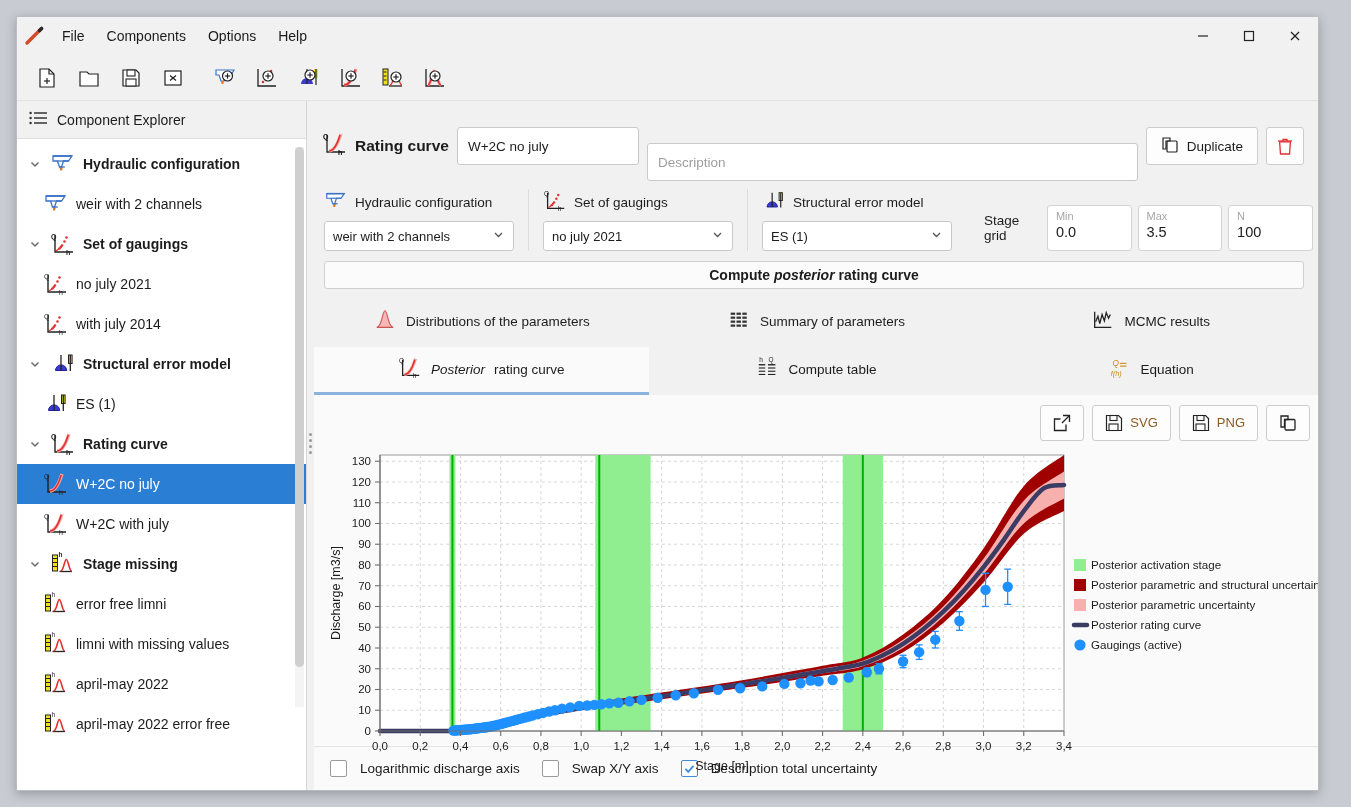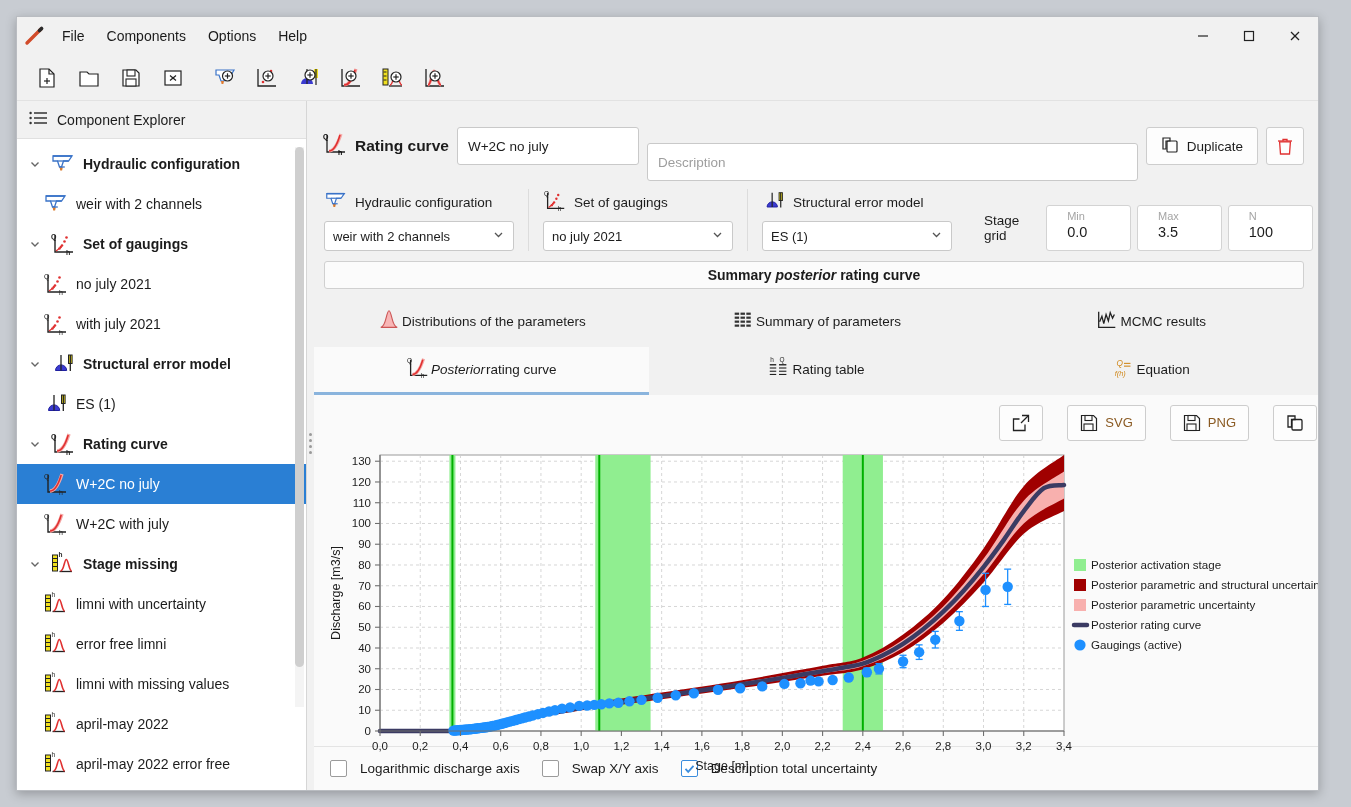--- a/index.html
+++ b/index.html
@@ -145,53 +145,53 @@
     display:flex; align-items:center; padding:0 8px;
     font-size:13px; position:relative;
   }
   .select .cv { flex:1 1 auto; }
 
   #stage-grid { display:flex; align-items:center; gap:6px; margin-left:18px; }
   #stage-grid .sg-label { font-size:13.5px; }
   .numfield {
     width:90px; height:46px; background:#fff;
     border:1px solid #d3d3d3; border-radius:3px;
-    padding:4px 8px 0 20px; display:flex; flex-direction:column;
+    padding:4px 8px 0 8px; display:flex; flex-direction:column;
   }
   .numfield .nf-lab { font-size:11px; color:#a5a5a5; line-height:13px; }
   .numfield .nf-val { font-size:14.5px; color:#1c1c1c; line-height:19px; }
 
   #compute-btn {
     margin:2px 14px 0 10px; height:30px;
     background:#fbfbfb; border:1px solid #d0d0d0; border-radius:3px;
     display:flex; align-items:center; justify-content:center;
     font-size:14px; font-weight:bold;
   }
   #compute-btn em { font-style:italic; margin:0 4px 0 4px; }
 
   
   #tabs { margin-top:10px; display:flex; flex-direction:column; }
   .tabrow { display:flex; }
   .tab {
     flex:1 1 0; height:48px;
-    display:flex; align-items:center; justify-content:center; gap:1px;
+    display:flex; align-items:center; justify-content:center; gap:9px;
     font-size:13.5px; border-bottom:3px solid transparent;
   }
   .tab.active { background:#fafafa; border-bottom-color:#8ab4dd; }
   .tab em { font-style:italic; }
 
   
   #plotpanel {
     flex:1 1 auto; background:#fafafa;
     display:flex; flex-direction:column; min-height:0;
     position:relative;
   }
   #export-row {
-    display:flex; justify-content:flex-end; gap:24px;
-    padding:10px 1px 6px 0;
+    display:flex; justify-content:flex-end; gap:8px;
+    padding:10px 8px 6px 0;
   }
   .exp-btn {
     height:36px; min-width:44px; padding:0 12px;
     background:#fdfdfd; border:1px solid #cdcdcd; border-radius:3px;
     display:flex; align-items:center; justify-content:center; gap:7px;
     font-size:13px; color:#8a5a22;
   }
 
   #chartwrap { flex:1 1 auto; position:relative; min-height:0; padding:0 10px; }
   #chart-svg { display:block; }
@@ -422,21 +422,21 @@
                 <text x="1" y="8" font-size="7" fill="#222" font-family="Liberation Sans, sans-serif">Q</text>
                 <path d="M5 4v17h18" fill="none" stroke="#222" stroke-width="1.4"></path>
                 <circle cx="9.5" cy="17.5" r="1.3" fill="#e03030"></circle>
                 <circle cx="12" cy="14.5" r="1.3" fill="#e03030"></circle>
                 <circle cx="14.5" cy="10.5" r="1.3" fill="#e03030"></circle>
                 <circle cx="16.5" cy="6.5" r="1.3" fill="#e03030"></circle>
                 <circle cx="10.8" cy="16" r="1.2" fill="#e03030"></circle>
                 <path d="M6 20l4-3" fill="#none" stroke="#e03030" stroke-width="1.3"></path>
                 <text x="16" y="24" font-size="7" fill="#222" font-family="Liberation Sans, sans-serif">h</text>
               </svg></span>
-            <span>with july 2021</span>
+            <span>with july 2014</span>
           </div>
           <div class="tnode group">
             <span class="chev">
               <svg width="12" height="12" viewBox="0 0 12 12">
                 <path d="M2.5 4.5L6 8l3.5-3.5" fill="none" stroke="currentColor" stroke-width="1.4"></path>
               </svg>
             </span>
             <span class="ticon"><svg width="26" height="26" viewBox="0 0 26 26">
                 <path d="M5.5 19.5a5.6 5.6 0 0 1 11.2 0z" fill="#3a3ad0" stroke="#2020a0" stroke-width="1"></path>
                 <line x1="11" y1="4" x2="11" y2="19.5" stroke="#222" stroke-width="1.3"></line>
@@ -498,32 +498,20 @@
             <span class="ticon"><svg width="26" height="26" viewBox="0 0 26 26">
                 <rect x="2.5" y="4" width="5" height="16" fill="#f0e020" stroke="#222" stroke-width="1"></rect>
                 <line x1="3" y1="7.5" x2="7" y2="7.5" stroke="#222" stroke-width="1"></line>
                 <line x1="3" y1="11.5" x2="7" y2="11.5" stroke="#222" stroke-width="1"></line>
                 <line x1="3" y1="15.5" x2="7" y2="15.5" stroke="#222" stroke-width="1"></line>
                 <text x="8.5" y="6" font-size="6.5" fill="#222" font-family="Liberation Sans, sans-serif">h</text>
                 <path d="M9.5 20.5h12.5" fill="none" stroke="#222" stroke-width="1.3"></path>
                 <path d="M10.5 20c3.5 0 3.8-11.5 5.8-11.5s2.8 11.5 5.4 11.5" fill="none" stroke="#e03030" stroke-width="1.6"></path>
               </svg></span>
             <span>Stage missing</span>
-          </div>
-          <div class="tnode child">
-            <span class="ticon"><svg width="26" height="26" viewBox="0 0 26 26">
-                <rect x="2.5" y="4" width="5" height="16" fill="#f0e020" stroke="#222" stroke-width="1"></rect>
-                <line x1="3" y1="7.5" x2="7" y2="7.5" stroke="#222" stroke-width="1"></line>
-                <line x1="3" y1="11.5" x2="7" y2="11.5" stroke="#222" stroke-width="1"></line>
-                <line x1="3" y1="15.5" x2="7" y2="15.5" stroke="#222" stroke-width="1"></line>
-                <text x="8.5" y="6" font-size="6.5" fill="#222" font-family="Liberation Sans, sans-serif">h</text>
-                <path d="M9.5 20.5h12.5" fill="none" stroke="#222" stroke-width="1.3"></path>
-                <path d="M10.5 20c3.5 0 3.8-11.5 5.8-11.5s2.8 11.5 5.4 11.5" fill="none" stroke="#e03030" stroke-width="1.6"></path>
-              </svg></span>
-            <span>limni with uncertainty</span>
           </div>
           <div class="tnode child">
             <span class="ticon"><svg width="26" height="26" viewBox="0 0 26 26">
                 <rect x="2.5" y="4" width="5" height="16" fill="#f0e020" stroke="#222" stroke-width="1"></rect>
                 <line x1="3" y1="7.5" x2="7" y2="7.5" stroke="#222" stroke-width="1"></line>
                 <line x1="3" y1="11.5" x2="7" y2="11.5" stroke="#222" stroke-width="1"></line>
                 <line x1="3" y1="15.5" x2="7" y2="15.5" stroke="#222" stroke-width="1"></line>
                 <text x="8.5" y="6" font-size="6.5" fill="#222" font-family="Liberation Sans, sans-serif">h</text>
                 <path d="M9.5 20.5h12.5" fill="none" stroke="#222" stroke-width="1.3"></path>
                 <path d="M10.5 20c3.5 0 3.8-11.5 5.8-11.5s2.8 11.5 5.4 11.5" fill="none" stroke="#e03030" stroke-width="1.6"></path>
@@ -687,21 +675,21 @@
             </div>
             <div class="numfield">
               <span class="nf-lab">N</span>
               <span class="nf-val">100</span>
             </div>
             <div class="numfield"></div>
           </div>
         </div>
 
       <div id="compute-btn">
-        <span>Summary</span>
+        <span>Compute</span>
         <em>posterior</em>
         <span>rating curve</span>
       </div>
 
       <div id="tabs">
         <div class="tabrow" id="tabrow1">
             <div class="tab">
               <span><svg width="24" height="24" viewBox="0 0 26 26">
                   <path d="M4 21C10 21 10 3 13 3s3 18 9 18z" fill="#f8b6b6" stroke="#cc5555" stroke-width="1.2"></path>
                 </svg></span>
@@ -750,21 +738,21 @@
                   <text x="13.5" y="7" font-size="7" fill="#222" font-family="Liberation Sans, sans-serif">Q</text>
                   <line x1="3" y1="9.5" x2="10" y2="9.5" stroke="#222" stroke-width="1.5"></line>
                   <line x1="13" y1="9.5" x2="21" y2="9.5" stroke="#222" stroke-width="1.5"></line>
                   <line x1="3" y1="13" x2="10" y2="13" stroke="#222" stroke-width="1.2"></line>
                   <line x1="13" y1="13" x2="21" y2="13" stroke="#222" stroke-width="1.2"></line>
                   <line x1="3" y1="16.5" x2="10" y2="16.5" stroke="#222" stroke-width="1.2"></line>
                   <line x1="13" y1="16.5" x2="21" y2="16.5" stroke="#222" stroke-width="1.2"></line>
                   <line x1="3" y1="20" x2="10" y2="20" stroke="#222" stroke-width="1.2"></line>
                   <line x1="13" y1="20" x2="21" y2="20" stroke="#222" stroke-width="1.2"></line>
                 </svg></span>
-              <span>Rating table</span>
+              <span>Compute table</span>
             </div>
             <div class="tab">
               <span><svg width="24" height="24" viewBox="0 0 26 26">
                   <text x="5" y="11" font-size="9" fill="#d08a20" font-family="Liberation Sans, sans-serif" font-style="italic">Q</text>
                   <line x1="13" y1="8" x2="20" y2="8" stroke="#d08a20" stroke-width="1.2"></line>
                   <line x1="13" y1="11" x2="20" y2="11" stroke="#d08a20" stroke-width="1.2"></line>
                   <text x="3" y="22" font-size="8" fill="#d08a20" font-family="Liberation Sans, sans-serif" font-style="italic">f(h)</text>
                 </svg></span>
               <span>Equation</span>
             </div>

